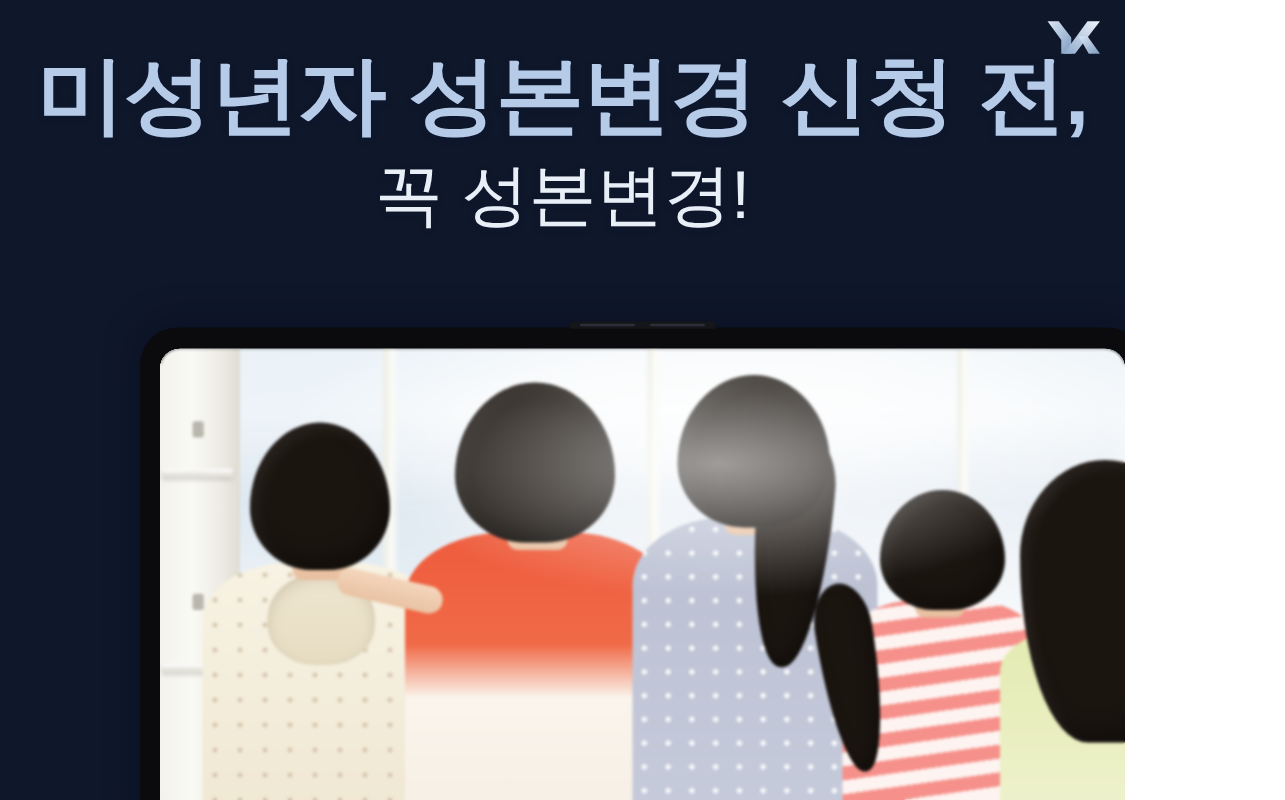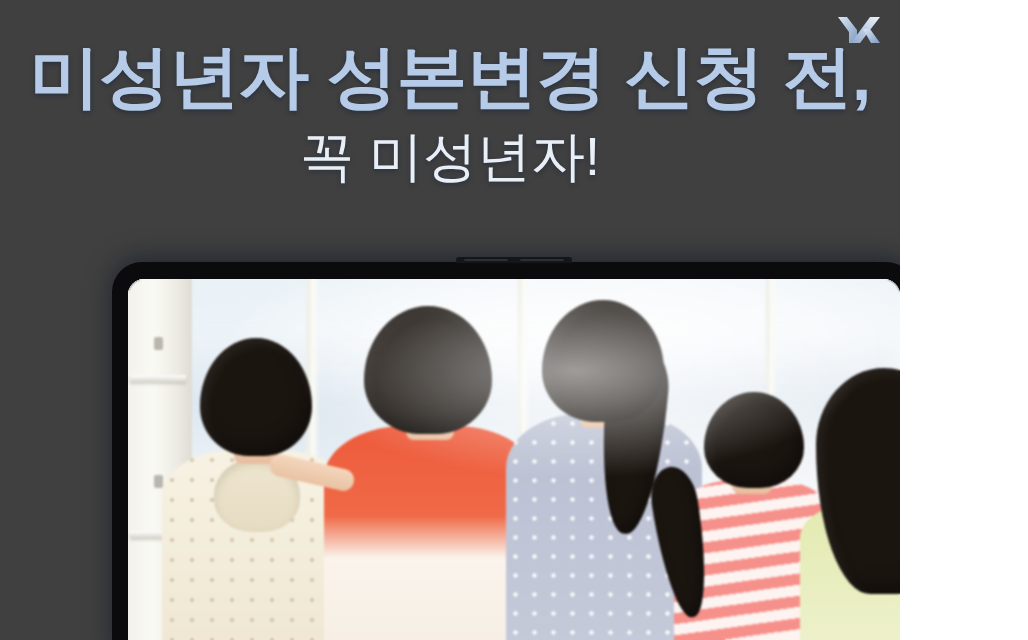--- a/index.html
+++ b/index.html
@@ -6,21 +6,21 @@
 
   html, body {
     width:1028px; height:640px;
     overflow:hidden;
     font-family:"Liberation Sans","DejaVu Sans",sans-serif;
   }
 
   .card {
     position:relative;
     width:900px; height:640px;
-    background:#404040;
+    background:#0f172a;
     overflow:hidden;
     text-decoration:underline;
   }
 
   
   .brand-logo {
     position:absolute;
     top:10px; right:18px;
     width:46px; height:40px;
   }
@@ -236,21 +236,21 @@
       <path d="M2 7 L11 7 L21 20 L21 33 L13 33 L13 22 Z" fill="url(#gA)"></path>
 
       <path d="M34 7 L44 7 L24 33 L15 33 Z" fill="url(#gB)"></path>
 
       <path d="M27 19 L34 19 L44 33 L35 33 Z" fill="url(#gA)"></path>
     </svg>
   </div>
 
   <div class="headline-block">
     <div class="headline-primary">미성년자 성본변경 신청 전,</div>
-    <div class="headline-secondary">꼭 미성년자!</div>
+    <div class="headline-secondary">꼭 성본변경!</div>
   </div>
 
   <div class="tablet">
     <div class="tablet-speaker"></div>
 
     <div class="tablet-screen">
       <div class="photo">
 
         <div class="window-bg"></div>
         <div class="window-haze"></div>

